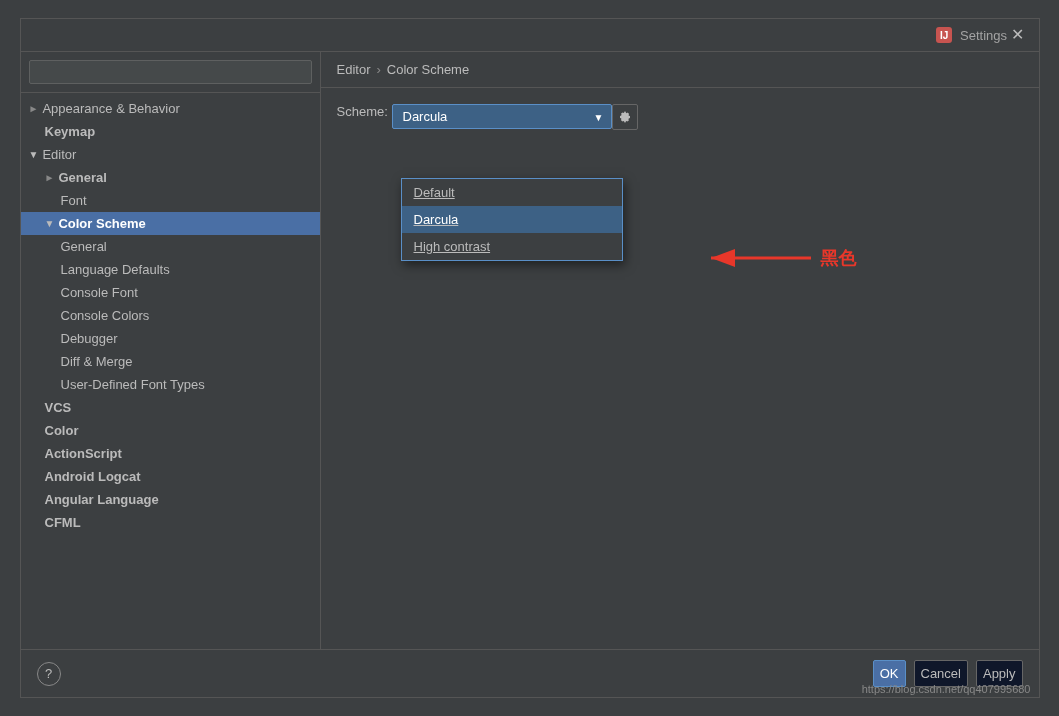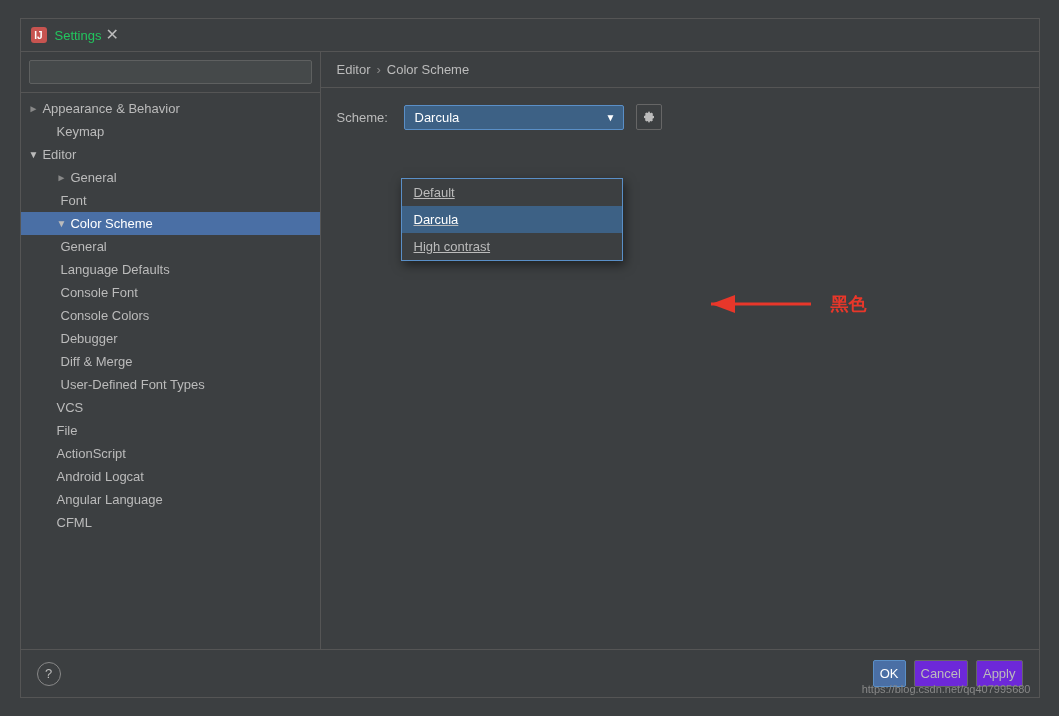--- a/index.html
+++ b/index.html
@@ -21,21 +21,21 @@
       background: #3c3f41;
       border: 1px solid #555;
       display: flex;
       flex-direction: column;
       position: relative;
     }
     .title-bar {
       background: #3c3f41;
       display: flex;
       align-items: center;
-      justify-content: flex-start;
+      justify-content: flex-end;
       padding: 6px 10px;
       border-bottom: 1px solid #555;
       flex-shrink: 0;
     }
     .title-bar-left {
       display: flex;
       align-items: center;
       gap: 8px;
     }
     .app-icon {
@@ -44,21 +44,21 @@
       background: #c75450;
       border-radius: 3px;
       display: flex;
       align-items: center;
       justify-content: center;
       color: white;
       font-size: 10px;
       font-weight: bold;
     }
     .title-text {
-      color: #22c55e;
+      color: #a3a3a3;
       font-size: 13px;
     }
     .close-btn {
       cursor: pointer;
       color: #bbbbbb;
       font-size: 16px;
       line-height: 1;
       padding: 2px 4px;
     }
     .dialog-body {
@@ -97,21 +97,21 @@
     .tree-item {
       padding: 4px 8px;
       cursor: pointer;
       display: flex;
       align-items: center;
       gap: 4px;
       white-space: nowrap;
     }
     .tree-item.selected { background: #4a6fa5; color: white; }
     .tree-item.level0 { padding-left: 8px; }
-    .tree-item.level1 { padding-left: 36px; }
+    .tree-item.level1 { padding-left: 24px; font-weight: bold; }
     .tree-item.level2 { padding-left: 40px; }
     .arrow { font-size: 10px; color: #888; }
     .arrow.open { color: #bbbbbb; }
     .main-panel {
       flex: 1;
       background: #3c3f41;
       display: flex;
       flex-direction: column;
       overflow: hidden;
     }
@@ -126,22 +126,21 @@
       flex-shrink: 0;
     }
     .breadcrumb-sep { color: #888; }
     .content-area {
       flex: 1;
       padding: 16px;
       position: relative;
     }
     .scheme-row {
       display: flex;
-      align-items: center;
-      gap: 12px;
+      gap: 0;
       margin-bottom: 16px;
     }
     .scheme-label {
       color: #bbbbbb;
       font-size: 13px;
       min-width: 55px;
     }
     .scheme-dropdown {
       background: #3d6185;
       border: 1px solid #5a8fc7;
@@ -200,22 +199,20 @@
     .popup-item.selected {
       background: #3d6185;
       color: white;
     }
     .annotation-arrow {
       position: absolute;
       top: 155px;
       left: 380px;
       display: flex;
       align-items: center;
-      gap: 10px;
-      margin-top: 46px;
     }
     .chinese-text {
       color: #e8372a;
       font-size: 18px;
       font-weight: bold;
     }
     .dialog-footer {
       background: #3c3f41;
       border-top: 1px solid #555;
       padding: 10px 16px;
@@ -247,21 +244,21 @@
       cursor: pointer;
       border-radius: 2px;
       border: 1px solid #666;
     }
     .btn-primary {
       background: #4a6fa5;
       border-color: #5a8fc7;
       color: white;
     }
     .btn-default {
-      background: #6d28d9;
+      background: #0f172a;
       color: #bbbbbb;
       border-color: #666;
     }
     .url-text {
       position: absolute;
       bottom: 2px;
       right: 8px;
       font-size: 11px;
       color: #888;
     }
@@ -347,21 +344,21 @@
 
         <div class="tree-item level2">
           <span>User-Defined Font Types</span>
         </div>
 
         <div class="tree-item level1">
           <span>VCS</span>
         </div>
 
         <div class="tree-item level1">
-          <span>File</span>
+          <span>Color</span>
         </div>
 
         <div class="tree-item level1">
           <span>ActionScript</span>
         </div>
 
         <div class="tree-item level1">
           <span>Android Logcat</span>
         </div>
 

